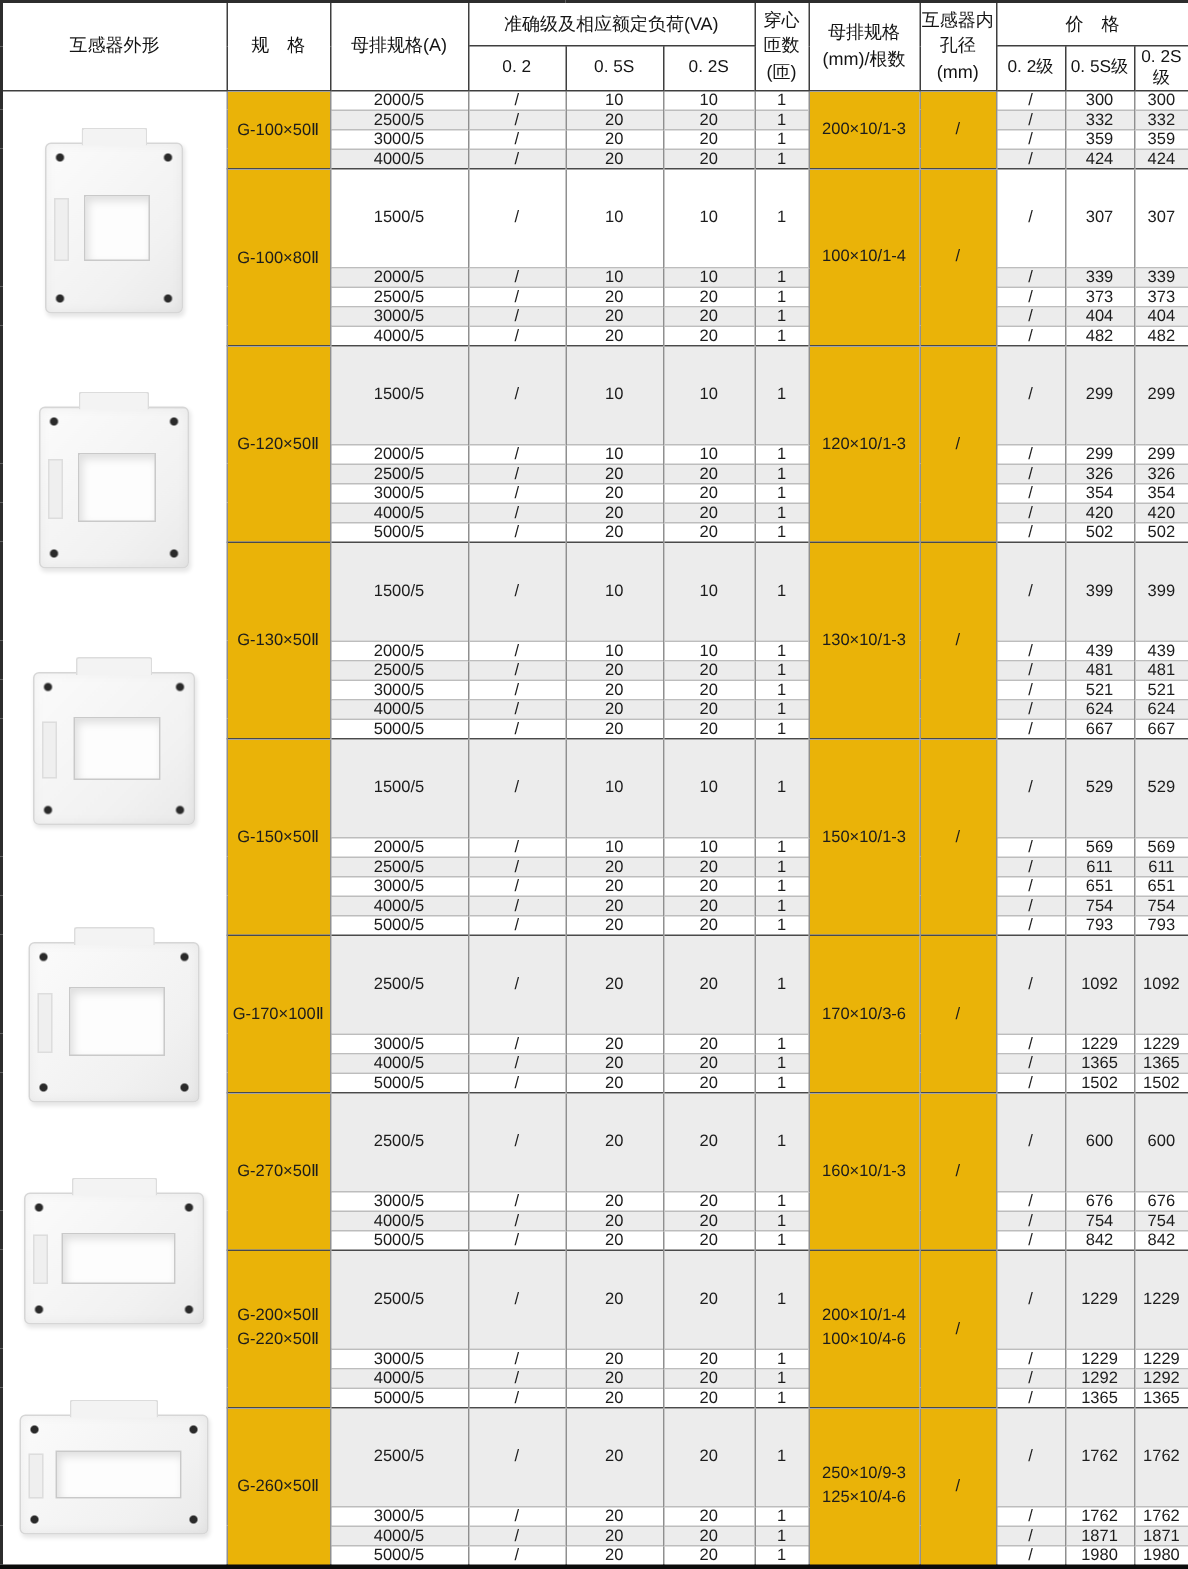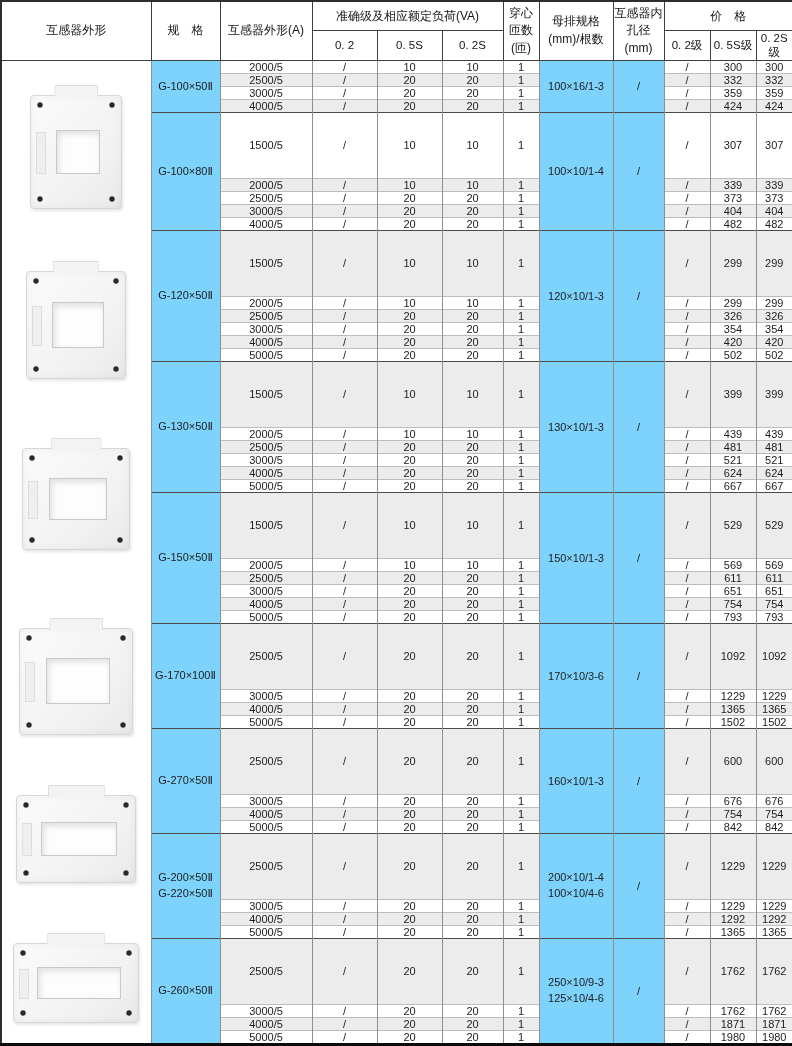--- a/index.html
+++ b/index.html
@@ -20,21 +20,21 @@
   thead tr.h1 th { height:28px; }
   thead tr.h2 th { height:28px; font-size:11.5px; }
   td {
     padding:0 1px; text-align:center; vertical-align:middle; overflow:hidden;
     font-size:11px; color:#1c1c1c; background:#ffffff;
     border-left:1px solid #8f8f8f; border-right:1px solid #8f8f8f;
     border-top:1px solid #bdbdbd; border-bottom:0;
   }
   td.stripe { background:#ececec; }
   td.gs { border-top:1px solid #4a4a4a; }     
-  td.merged { background:#7dd3fc; border-top:1px solid #4a4a4a; font-size:11px; }
+  td.merged { background:#eab308; border-top:1px solid #4a4a4a; font-size:11px; }
   .pre { white-space:pre-line; line-height:1.45; }
   td.photo-cell { background:#ffffff; border-top:0; vertical-align:top; }
   .photo-stack { position:relative; width:100%; height:982px; }
   .photo {
     position:absolute; left:50%; transform:translateX(-50%);
     border:1px solid #d6d6d6; border-radius:4px;
     background:
       radial-gradient(circle at 9px 9px, #2a2a2a 2.2px, rgba(0,0,0,0) 3.2px),
       radial-gradient(circle at calc(100% - 9px) 9px, #2a2a2a 2.2px, rgba(0,0,0,0) 3.2px),
       radial-gradient(circle at 9px calc(100% - 9px), #2a2a2a 2.2px, rgba(0,0,0,0) 3.2px),
@@ -73,21 +73,21 @@
         <col style="width:74px">
         <col style="width:51px">
       <col style="width:46px">
         <col style="width:46px">
         <col style="width:37px">
     </colgroup>
     <thead>
       <tr class="h1">
         <th rowspan="2">互感器外形</th>
         <th rowspan="2">规　格</th>
-        <th rowspan="2">互感器外形(A)</th>
+        <th rowspan="2">母排规格(A)</th>
         <th colspan="3">准确级及相应额定负荷(VA)</th>
         <th rowspan="2" class="pre">穿心
 匝数
 (匝)</th>
         <th rowspan="2" class="pre">母排规格
 (mm)/根数</th>
         <th rowspan="2" class="pre">互感器内
 孔径(mm)</th>
         <th colspan="3">价　格</th>
       </tr>
@@ -123,21 +123,21 @@
                 <div class="hole" style="width: 82px; height: 30px;"></div>
               </div>
             </div>
           </td>
           <td rowspan="4" class="merged">G-100×50Ⅱ</td>
           <td class=" gs">2000/5</td>
           <td class=" gs">/</td>
           <td class=" gs">10</td>
           <td class=" gs">10</td>
           <td class=" gs">1</td>
-          <td rowspan="4" class="merged">100×16/1-3</td>
+          <td rowspan="4" class="merged">200×10/1-3</td>
           <td rowspan="4" class="merged">/</td>
           <td class=" gs">/</td>
           <td class=" gs">300</td>
           <td class=" gs">300</td>
         </tr>
         <tr>
           <td class=" stripe">2500/5</td>
           <td class=" stripe">/</td>
           <td class=" stripe">20</td>
           <td class=" stripe">20</td>

